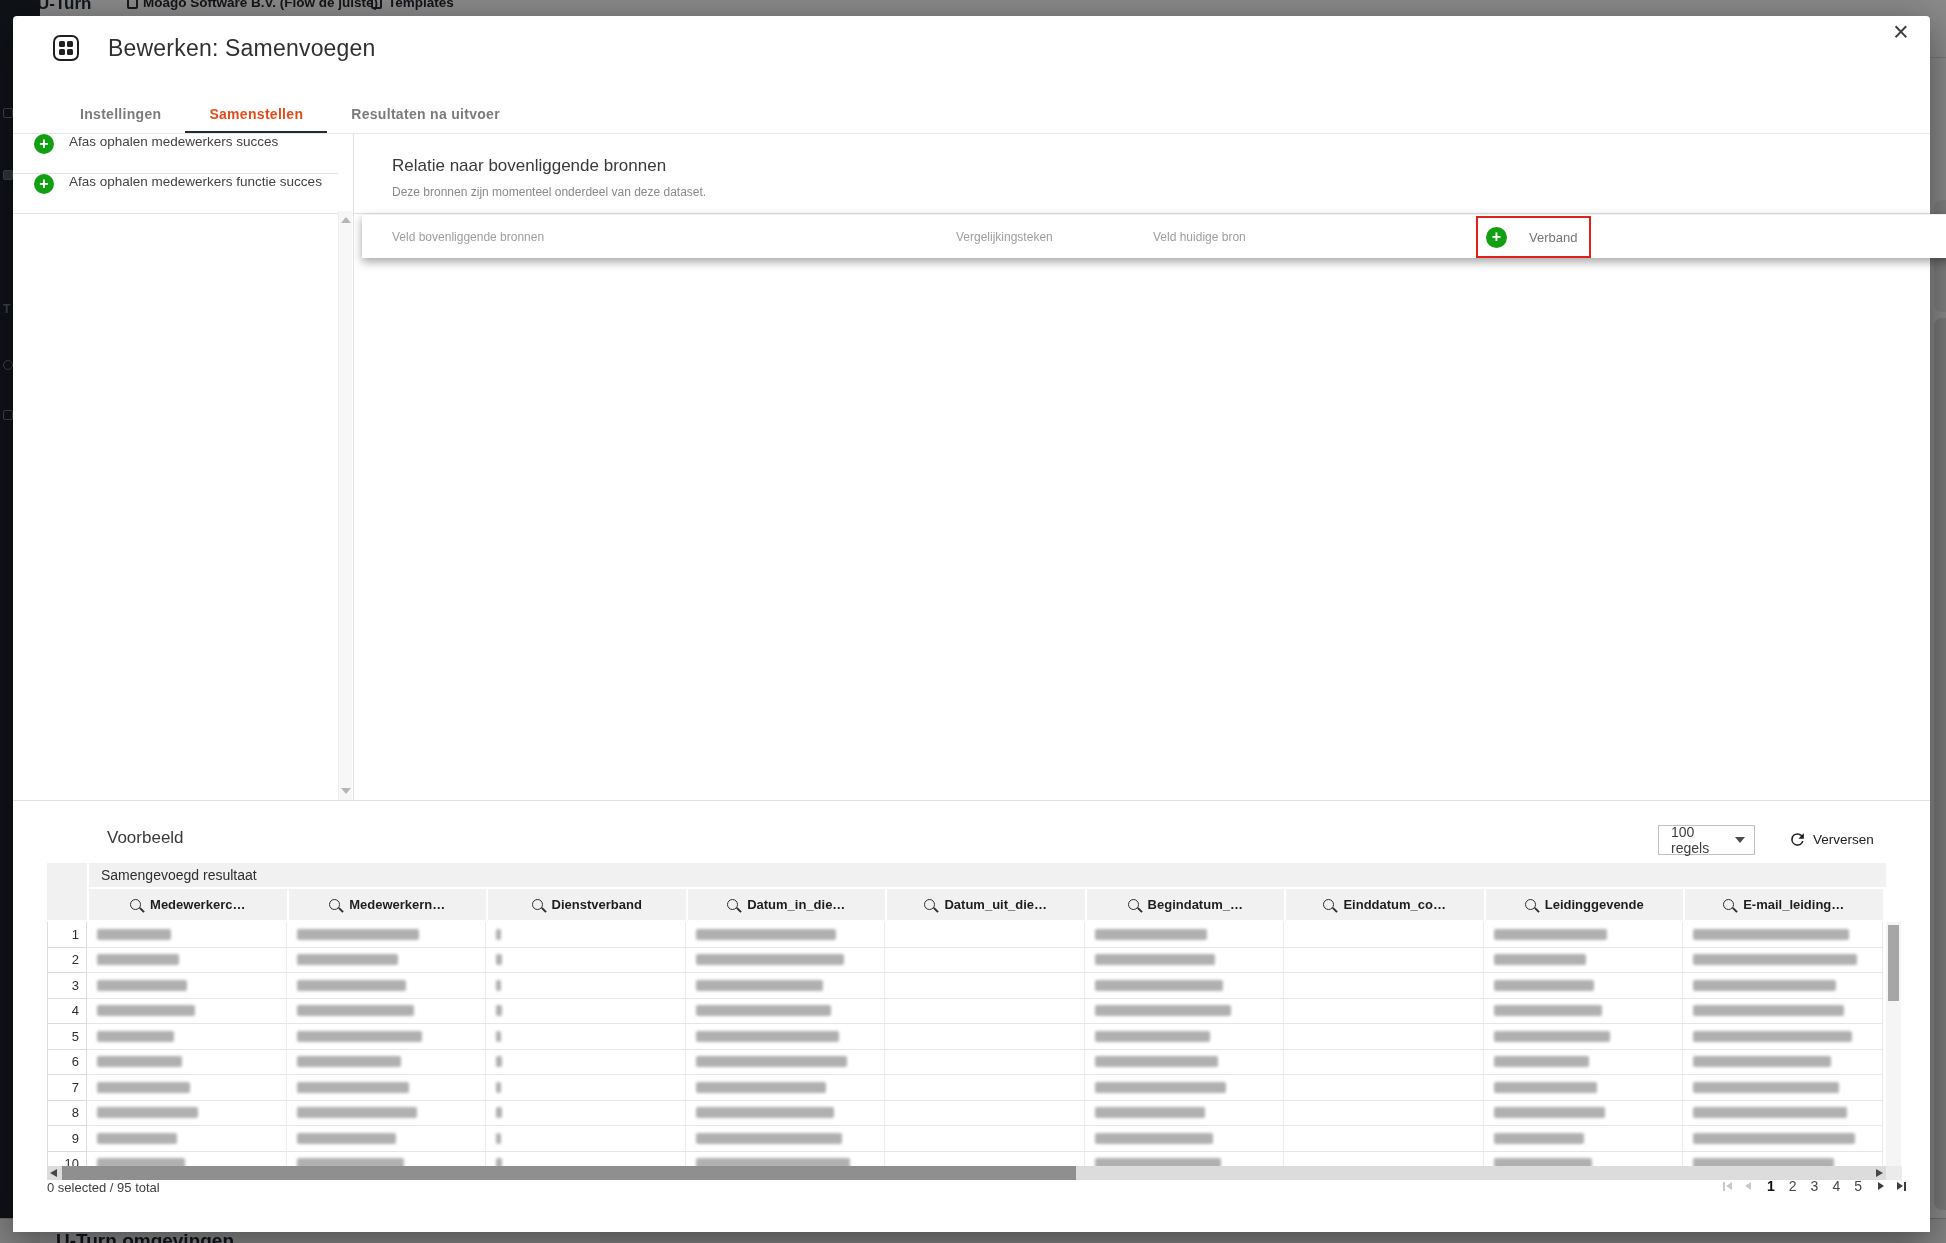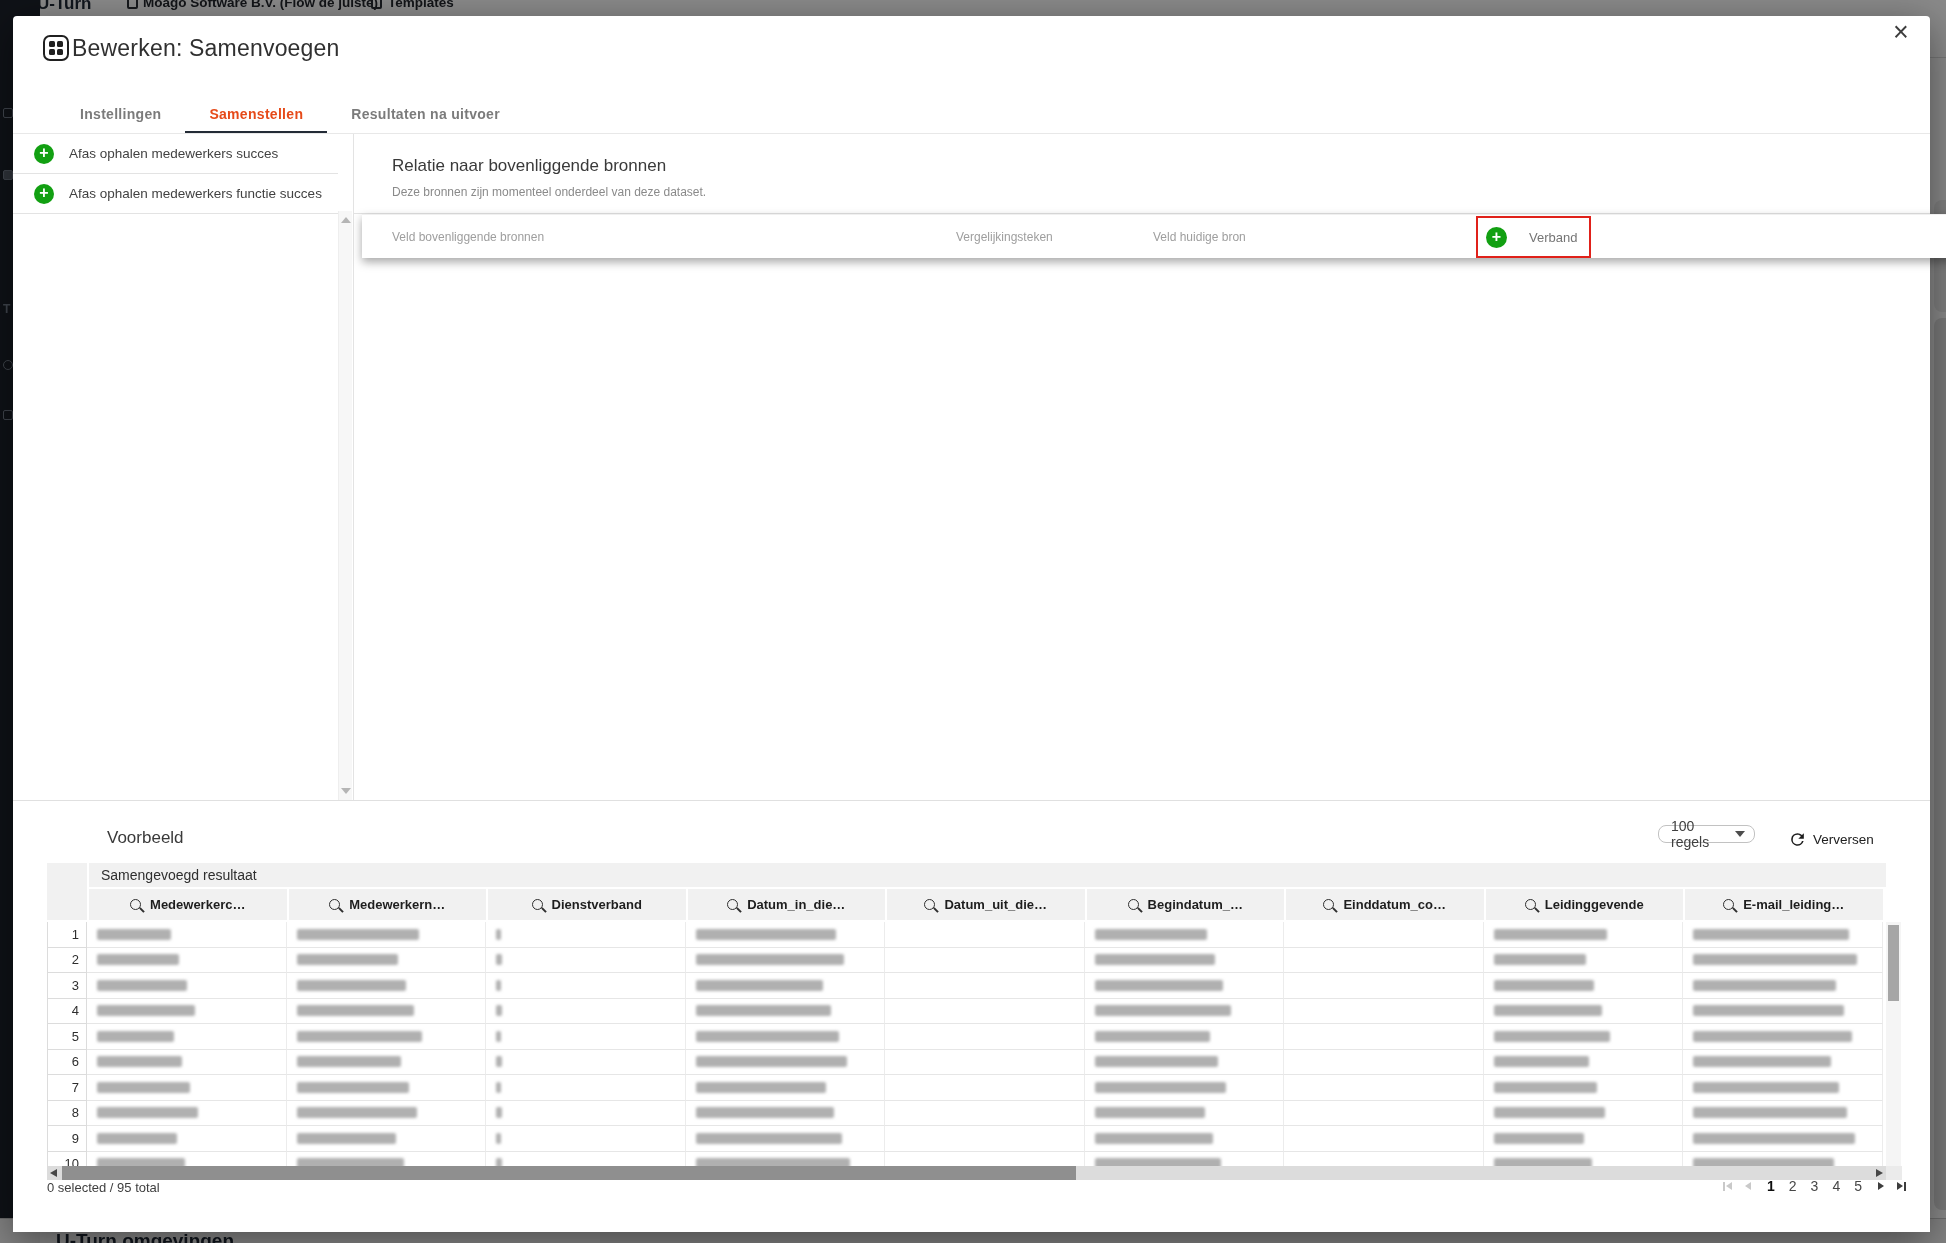--- a/index.html
+++ b/index.html
@@ -29,40 +29,40 @@
 
   
   #scrim{position:absolute;inset:0;background:rgba(0,0,0,.46)}
 
   
   #modal{position:absolute;left:13px;top:16px;width:1917px;height:1216px;background:#fff;
     border-radius:4px 4px 0 0;box-shadow:0 10px 40px rgba(0,0,0,.45)}
   #close{position:absolute;right:15px;top:2px;width:28px;height:28px;color:#3d3d3d;cursor:pointer;
     display:grid;place-items:center}
   #close::before{content:'×';font-size:27px;line-height:1}
-  #m-header{position:absolute;left:30px;top:16px;display:flex;align-items:center;gap:3px;height:32px}
+  #m-header{position:absolute;left:40px;top:16px;display:flex;align-items:center;gap:29px;height:32px}
   .grid-ic{width:26px;height:26px;border:2.7px solid #202020;border-radius:7px;display:grid;
     grid-template-columns:1fr 1fr;gap:2.8px;padding:3.6px}
   .grid-ic i{background:#202020;border-radius:1.5px}
   #m-title{font-size:23px;color:#303030;letter-spacing:.2px}
 
   
   #tabs{position:absolute;left:43px;top:79px;display:flex;height:38px}
   .tab{padding:0 24px;line-height:38px;font-size:14px;font-weight:600;letter-spacing:.3px;
     color:#7b7b7b;cursor:pointer;position:relative;white-space:nowrap}
   .tab.active{color:var(--accent)}
   .tab.active::after{content:'';position:absolute;left:0;right:0;bottom:-1px;height:3px;background:var(--indicator)}
   #tabline{position:absolute;left:0;top:117px;width:1917px;height:1px;background:#e8e8e8}
 
   
   #left-panel{position:absolute;left:0;top:118px;width:340px;height:666px}
   #lp-head{padding:22px 20px 14px 35px;border-bottom:1px solid var(--line)}
   #lp-title{font-size:17.5px;color:#3a3a3a}
   #lp-sub{margin-top:9px;font-size:12px;color:var(--sub)}
-  .source-item{display:flex;align-items:center;gap:15px;height:40px;padding-left:21px;
+  .source-item{display:flex;gap:15px;height:40px;padding-left:21px;
     border-bottom:1px solid var(--line);cursor:pointer;width:325px}
   .plus{width:20px;height:20px;border-radius:50%;background:var(--green);color:#fff;display:grid;place-items:center;flex:none}
   .plus::before{content:'+';font-size:16px;font-weight:700;line-height:1;margin-top:-1px}
   .source-label{font-size:13.5px;color:#424242}
   .mini-scroll{position:absolute;background:#f7f7f7;border-left:1px solid #eee}
   #lp-scroll{left:325px;top:77px;width:14px;height:589px}
   .tri-up{width:0;height:0;border-left:5px solid transparent;border-right:5px solid transparent;
     border-bottom:6px solid #b5b5b5;position:absolute;left:2px;top:6px}
   .tri-down{width:0;height:0;border-left:5px solid transparent;border-right:5px solid transparent;
     border-top:6px solid #b5b5b5;position:absolute;left:2px;bottom:6px}
@@ -87,22 +87,22 @@
   #verband-box{position:absolute;left:1114px;top:1px;height:42px;border:2px solid var(--red);
     display:flex;align-items:center;gap:22px;padding:0 12px 0 8px;cursor:pointer}
   .plus-sm{width:21px;height:21px;border-radius:50%;background:var(--green);color:#fff;display:grid;place-items:center;flex:none}
   .plus-sm::before{content:'+';font-size:16px;font-weight:700;line-height:1;margin-top:-1px}
   #verband-label{font-size:13px;color:#757575}
 
   #section-divider{position:absolute;left:0;top:784px;width:1917px;height:1px;background:#e0e0e0}
 
   
   #pv-title{position:absolute;left:94px;top:812px;font-size:17px;color:#3a3a3a}
-  #rows-select{position:absolute;left:1645px;top:809px;width:97px;height:18px;border:1px solid #c2c2c2;
-    border-radius:8px;display:flex;align-items:center;padding:0 9px 0 12px;cursor:pointer}
+  #rows-select{position:absolute;left:1645px;top:809px;width:97px;height:30px;border:1px solid #c2c2c2;
+    border-radius:0;display:flex;align-items:center;padding:0 9px 0 12px;cursor:pointer}
   #rows-select-value{font-size:14px;color:#3f3f3f;flex:1}
   .caret{width:0;height:0;border-left:5px solid transparent;border-right:5px solid transparent;border-top:6px solid #4d4d4d}
   #refresh{position:absolute;left:1775px;top:814px;display:flex;align-items:center;gap:6px;cursor:pointer}
   #refresh-label{font-size:13.5px;font-weight:400;color:#202020}
 
   
   #table{position:absolute;left:34px;top:847px;width:1839px}
   #num-header{position:absolute;left:0;top:0;width:40px;height:57px;background:#f1f1f1}
   #group-header{position:absolute;left:42px;top:0;width:1797px;height:24px;background:#f1f1f1;
     display:flex;align-items:center;padding-left:12px;font-size:14px;color:#2e2e2e}

